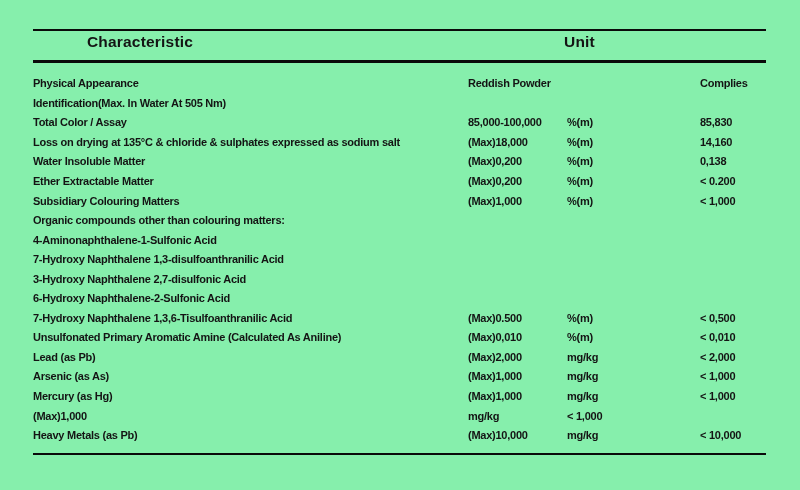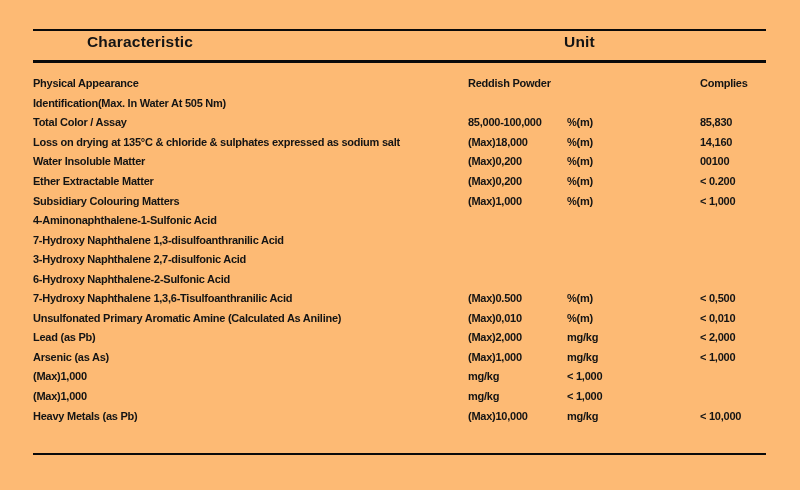--- a/index.html
+++ b/index.html
@@ -4,21 +4,21 @@
 <style>
   html, body {
     margin: 0;
     padding: 0;
     background: #ffffff;
   }
   .page {
     position: relative;
     width: 800px;
     height: 490px;
-    background: #fdba74;
+    background: #86efac;
     font-family: "Liberation Sans", sans-serif;
     color: #141414;
     overflow: hidden;
   }
   .rule {
     position: absolute;
     left: 33px;
     width: 733px;
     background: #0a0a0a;
   }
@@ -97,37 +97,43 @@
     <div class="cell">Loss on drying at 135°C &amp; chloride &amp; sulphates expressed as sodium salt</div>
     <div class="cell">(Max)18,000</div>
     <div class="cell">%(m)</div>
     <div class="cell">14,160</div>
   </div>
 
   <div class="row">
     <div class="cell">Water Insoluble Matter</div>
     <div class="cell">(Max)0,200</div>
     <div class="cell">%(m)</div>
-    <div class="cell">00100</div>
+    <div class="cell">0,138</div>
   </div>
 
   <div class="row">
     <div class="cell">Ether Extractable Matter</div>
     <div class="cell">(Max)0,200</div>
     <div class="cell">%(m)</div>
     <div class="cell">&lt; 0.200</div>
   </div>
 
   <div class="row">
     <div class="cell">Subsidiary Colouring Matters</div>
     <div class="cell">(Max)1,000</div>
     <div class="cell">%(m)</div>
     <div class="cell">&lt; 1,000</div>
   </div>
 
+  <div class="row">
+    <div class="cell">Organic compounds other than colouring matters:</div>
+    <div class="cell"></div>
+    <div class="cell"></div>
+    <div class="cell"></div>
+  </div>
 
   <div class="row">
     <div class="cell">4-Aminonaphthalene-1-Sulfonic Acid</div>
     <div class="cell"></div>
     <div class="cell"></div>
     <div class="cell"></div>
   </div>
 
   <div class="row">
     <div class="cell">7-Hydroxy Naphthalene 1,3-disulfoanthranilic Acid</div>
@@ -172,20 +178,21 @@
   </div>
 
   <div class="row">
     <div class="cell">Arsenic (as As)</div>
     <div class="cell">(Max)1,000</div>
     <div class="cell">mg/kg</div>
     <div class="cell">&lt; 1,000</div>
   </div>
 
   <div class="row">
+    <div class="cell">Mercury (as Hg)</div>
     <div class="cell">(Max)1,000</div>
     <div class="cell">mg/kg</div>
     <div class="cell">&lt; 1,000</div>
   </div>
 
   <div class="row">
     <div class="cell">(Max)1,000</div>
     <div class="cell">mg/kg</div>
     <div class="cell">&lt; 1,000</div>
   </div>

